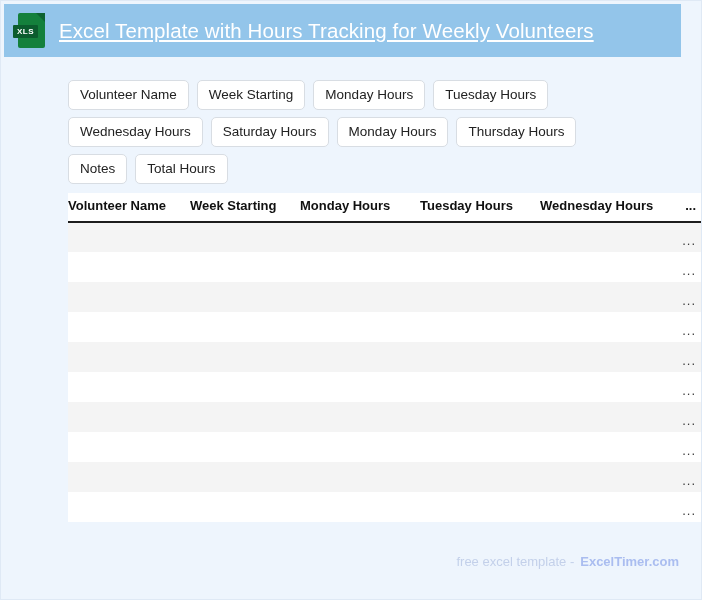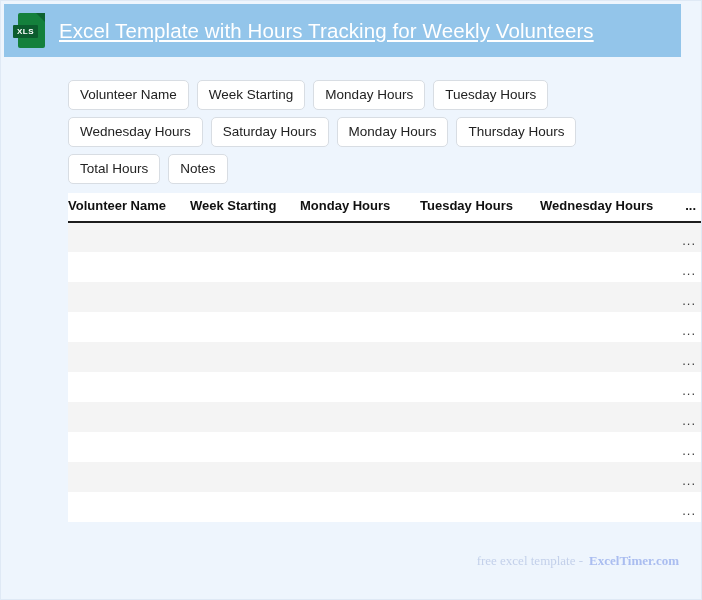--- a/index.html
+++ b/index.html
@@ -169,21 +169,21 @@
     padding-bottom: 4px;
   }
 
   
   #footer {
     position: absolute;
     right: 22px;
     bottom: 30px;
     font-size: 13px;
     white-space: nowrap;
-    font-family: Liberation Serif, serif;
+    font-family: Liberation Sans, sans-serif;
   }
   #footer .free-text {
     color: #c3d0ea;
   }
   #footer .brand {
     color: #aabdf0;
     font-weight: bold;
     margin-left: 6px;
   }
 </style>
@@ -208,22 +208,22 @@
       <div class="pill">Monday Hours</div>
       <div class="pill">Tuesday Hours</div>
     </div>
     <div class="pill-row">
       <div class="pill">Wednesday Hours</div>
       <div class="pill">Saturday Hours</div>
       <div class="pill">Monday Hours</div>
       <div class="pill">Thursday Hours</div>
     </div>
     <div class="pill-row">
+      <div class="pill">Notes</div>
       <div class="pill">Total Hours</div>
-      <div class="pill">Notes</div>
     </div>
   </div>
 
   <div id="table-wrap">
     <table class="preview">
       <thead>
         <tr>
           <th style="width:122px">Volunteer Name</th>
           <th style="width:110px">Week Starting</th>
           <th style="width:120px">Monday Hours</th>

